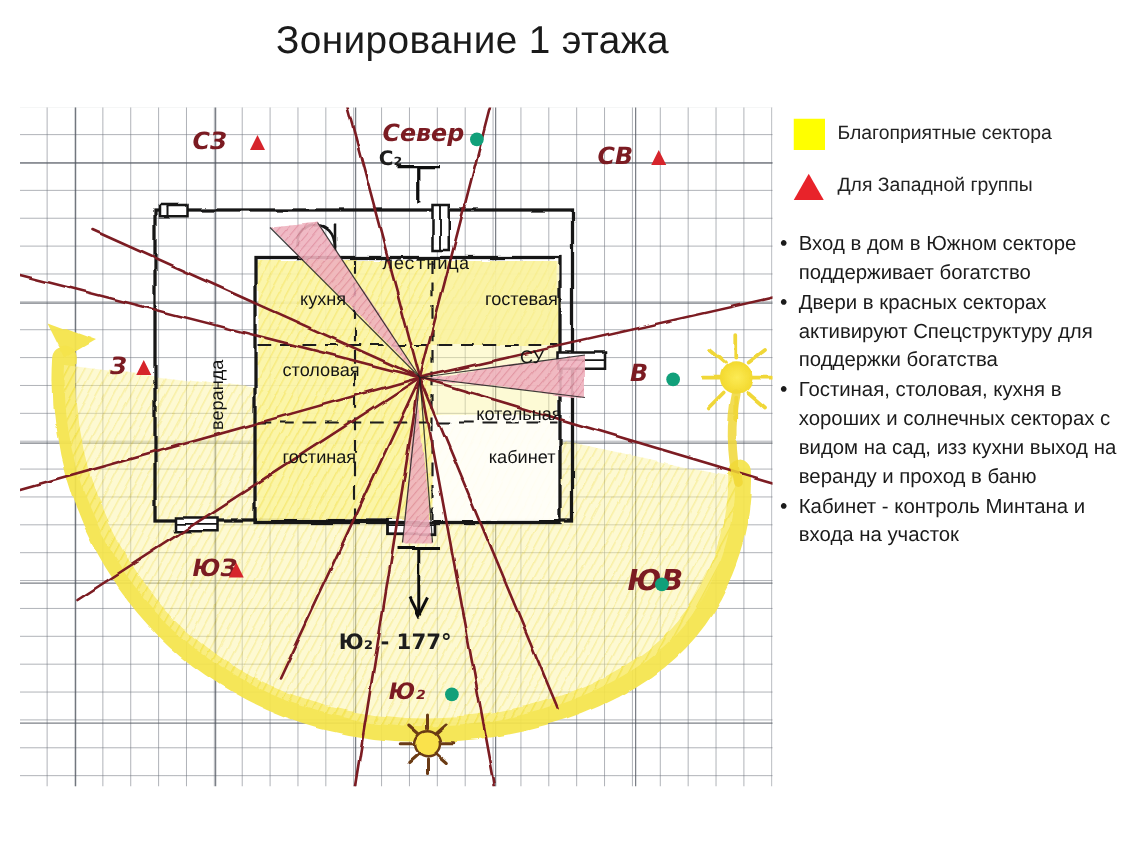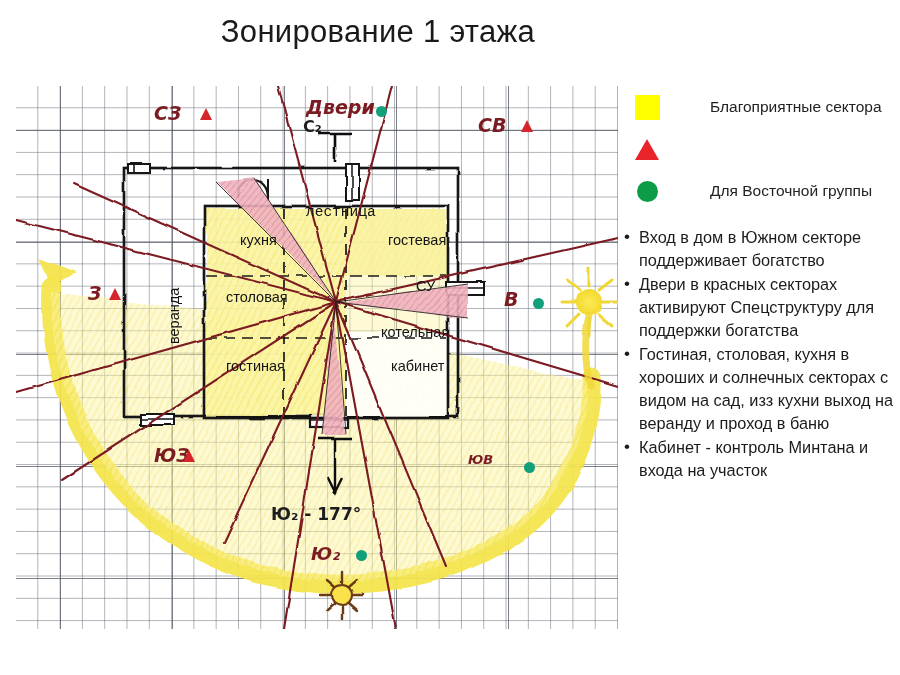--- a/index.html
+++ b/index.html
@@ -15,21 +15,21 @@
          background-image:
             linear-gradient(to right,rgba(110,115,125,.55) 1px,transparent 1px),
             linear-gradient(to bottom,rgba(110,115,125,.55) 1px,transparent 1px);
          background-size:22.3px 22.3px;background-position:-1px -1px;}
   #sheet .thick{position:absolute;background:rgba(80,85,95,.75);}
 
   .plan{position:absolute;left:0;top:0;width:602px;height:543px;}
 
   
   #panel{position:absolute;left:624px;top:86px;width:272px;height:560px;}
-  .legend-row{display:flex;align-items:center;height:42px;gap:40px;}
+  .legend-row{display:flex;align-items:center;height:42px;}
   .lg-mark{width:46px;flex:0 0 46px;display:flex;justify-content:center;align-items:center;}
   .sw-square{width:25px;height:25px;background:#FFFF00;}
   .sw-tri{width:0;height:0;border-left:12px solid transparent;
           border-right:12px solid transparent;border-bottom:21px solid #E8232A;}
   .sw-circle{width:21px;height:21px;border-radius:50%;background:#0C9B46;}
   .lg-text{font-size:15.5px;color:#222;}
 
   #bullets{margin-top:14px;}
   .bullet{display:flex;font-size:16.3px;color:#1b1b1b;line-height:1.41;
           margin-bottom:1px;}
@@ -230,37 +230,37 @@
   <span class="room" style="left:372px;top:146px;">гостевая</span>
   <span class="room" style="left:210px;top:203px;">столовая</span>
   <span class="room" style="left:400px;top:192px;">СУ</span>
   <span class="room" style="left:365px;top:238px;">котельная</span>
   <span class="room" style="left:210px;top:272px;">гостиная</span>
   <span class="room" style="left:375px;top:272px;">кабинет</span>
 
   <span class="hand" style="left:138px;top:16px;font-size:19px;">СЗ</span>
   <div class="mk-tri" style="left:184px;top:22px;"></div>
 
-  <span class="hand" style="left:290px;top:10px;font-size:19px;">Двери</span>
+  <span class="hand" style="left:290px;top:10px;font-size:19px;">Север</span>
   <div class="mk-dot" style="left:360px;top:20px;"></div>
   <span class="hand-blk" style="left:287px;top:31px;font-size:16px;">С₂</span>
 
   <span class="hand" style="left:462px;top:28px;font-size:19px;">СВ</span>
   <div class="mk-tri" style="left:505px;top:34px;"></div>
 
   <span class="hand" style="left:72px;top:196px;font-size:19px;">З</span>
   <div class="mk-tri" style="left:93px;top:202px;"></div>
 
   <span class="hand" style="left:488px;top:202px;font-size:19px;">В</span>
   <div class="mk-dot" style="left:517px;top:212px;"></div>
 
   <span class="hand" style="left:138px;top:358px;font-size:19px;">ЮЗ</span>
   <div class="mk-tri" style="left:167px;top:364px;"></div>
 
-  <span class="hand" style="left:452px;top:366px;font-size:13px;">ЮВ</span>
+  <span class="hand" style="left:486px;top:366px;font-size:23px;">ЮВ</span>
   <div class="mk-dot" style="left:508px;top:376px;"></div>
 
   <span class="hand-blk" style="left:255px;top:418px;font-size:17px;">Ю₂ - 177°</span>
 
   <span class="hand" style="left:295px;top:457px;font-size:18px;">Ю₂</span>
   <div class="mk-dot" style="left:340px;top:464px;"></div>
 </div>
 
 <div id="panel">
 
@@ -268,28 +268,23 @@
     <span class="lg-mark">
       <span class="sw-square"></span>
       </span>
     <span class="lg-text">Благоприятные сектора</span>
   </div>
 
   <div class="legend-row">
     <span class="lg-mark">
       <span class="sw-tri"></span>
       </span>
+    <span class="lg-text">Для Западной группы</span>
   </div>
 
-  <div class="legend-row">
-    <span class="lg-mark">
-      <span class="sw-circle"></span>
-      </span>
-    <span class="lg-text">Для Восточной группы</span>
-  </div>
 
   <div id="bullets">
       <div class="bullet">
         <span class="bdot">•</span>
         <span class="btxt"><span class="b">Вход в дом </span><span>в Южном секторе поддерживает </span><span class="b">богатство</span></span>
       </div>
       <div class="bullet">
         <span class="bdot">•</span>
         <span class="btxt"><span>Двери в красных секторах активируют </span><span class="b">Спецструктуру </span><span>для поддержки </span><span class="b">богатства</span></span>
       </div>

